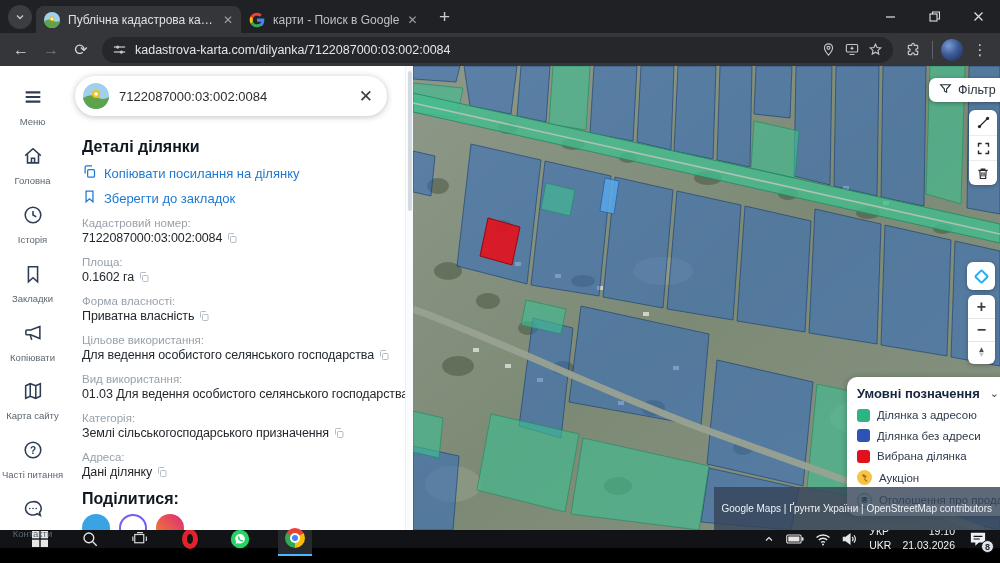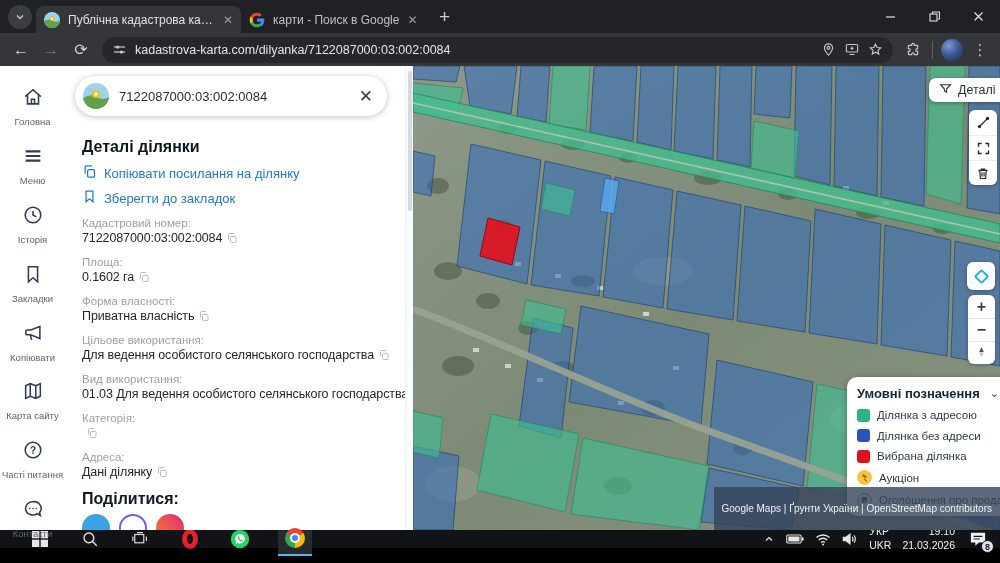--- a/index.html
+++ b/index.html
@@ -234,32 +234,32 @@
     <div class="tb-icon">
         <div class="avatar"></div>
       </div>
     <div class="tb-icon kebab">⋮</div>
   </div>
 
   <div class="content">
 
     <nav class="sidebar">
       <div class="side-item">
+        <span><svg width="22" height="22" viewBox="0 0 24 24">
+              <path d="M4 7h16M4 12h16M4 17h16" stroke="#2e3d55" stroke-width="2.3" fill="none"></path>
+            </svg></span>
+        <span class="side-label">Меню</span>
+      </div>
+      <div class="side-item">
         <span><svg width="22" height="22" viewBox="0 0 24 24" fill="none" stroke="#2e3d55" stroke-width="1.7">
               <path d="M3.5 11.5 L12 4 l8.5 7.5"></path>
               <path d="M6 10 v9.5 h12 V10"></path>
               <path d="M10.3 19.5 v-5 h3.4 v5"></path>
             </svg></span>
         <span class="side-label">Головна</span>
-      </div>
-      <div class="side-item">
-        <span><svg width="22" height="22" viewBox="0 0 24 24">
-              <path d="M4 7h16M4 12h16M4 17h16" stroke="#2e3d55" stroke-width="2.3" fill="none"></path>
-            </svg></span>
-        <span class="side-label">Меню</span>
       </div>
       <div class="side-item">
         <span><svg width="22" height="22" viewBox="0 0 24 24" fill="none" stroke="#2e3d55" stroke-width="1.7">
               <circle cx="12" cy="12" r="8.5"></circle>
               <path d="M12 7.5 V12 l3.6 2.1"></path>
             </svg></span>
         <span class="side-label">Історія</span>
       </div>
       <div class="side-item">
         <span><svg width="22" height="22" viewBox="0 0 24 24" fill="none" stroke="#2e3d55" stroke-width="1.7">
@@ -367,21 +367,21 @@
       </div>
       <div class="field">
         <div class="f-label">Вид використання:</div>
         <div class="f-value"><span>01.03 Для ведення особистого селянського господарства</span><span class="copy-ic"><svg width="12" height="12" viewBox="0 0 24 24" fill="none" stroke="#b3bcc7" stroke-width="2">
                 <rect x="9" y="9" width="11" height="12" rx="2"></rect>
                 <path d="M5 15 V5 a2 2 0 0 1 2 -2 h9"></path>
               </svg></span></div>
       </div>
       <div class="field">
         <div class="f-label">Категорія:</div>
-        <div class="f-value"><span class="copy-ic"><svg width="12" height="12" viewBox="0 0 24 24" fill="none" stroke="#b3bcc7" stroke-width="2">
+        <div class="f-value"><span>Землі сільськогосподарського призначення</span><span class="copy-ic"><svg width="12" height="12" viewBox="0 0 24 24" fill="none" stroke="#b3bcc7" stroke-width="2">
                 <rect x="9" y="9" width="11" height="12" rx="2"></rect>
                 <path d="M5 15 V5 a2 2 0 0 1 2 -2 h9"></path>
               </svg></span></div>
       </div>
       <div class="field">
         <div class="f-label">Адреса:</div>
         <div class="f-value"><span>Дані ділянку</span><span class="copy-ic"><svg width="12" height="12" viewBox="0 0 24 24" fill="none" stroke="#b3bcc7" stroke-width="2">
                 <rect x="9" y="9" width="11" height="12" rx="2"></rect>
                 <path d="M5 15 V5 a2 2 0 0 1 2 -2 h9"></path>
               </svg></span></div>
@@ -500,21 +500,21 @@
 
         <path d="M0,243 C80,272 200,330 293,364 C380,395 480,432 570,464" fill="none" stroke="#99a292" stroke-width="7" opacity=".95"></path>
 
         <polygon points="75,152 107,161 99,199 67,190" fill="#e2121d" fill-opacity=".92" stroke="#8f0b12" stroke-width="1"></polygon>
       </svg>
 
       <div class="filter-btn">
         <span><svg width="13" height="13" viewBox="0 0 24 24" fill="none" stroke="#25303d" stroke-width="2">
               <path d="M3 5 h18 l-7 8 v6 l-4 -2.5 v-3.5 z"></path>
             </svg></span>
-        <span>Деталі</span>
+        <span>Фільтр</span>
       </div>
 
       <div class="tools">
         <div class="tool-cell">
           <svg width="15" height="15" viewBox="0 0 24 24">
               <line x1="6" y1="18" x2="18" y2="6" stroke="#26292d" stroke-width="2"></line>
               <circle cx="5.5" cy="18.5" r="2.6" fill="#26292d"></circle>
               <circle cx="18.5" cy="5.5" r="2.6" fill="#26292d"></circle>
             </svg>
         </div>

